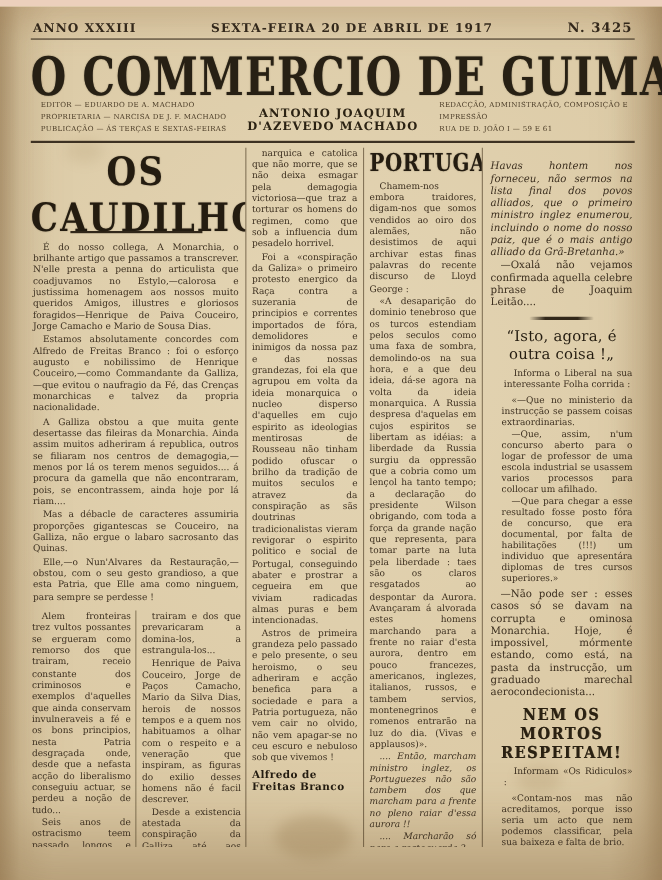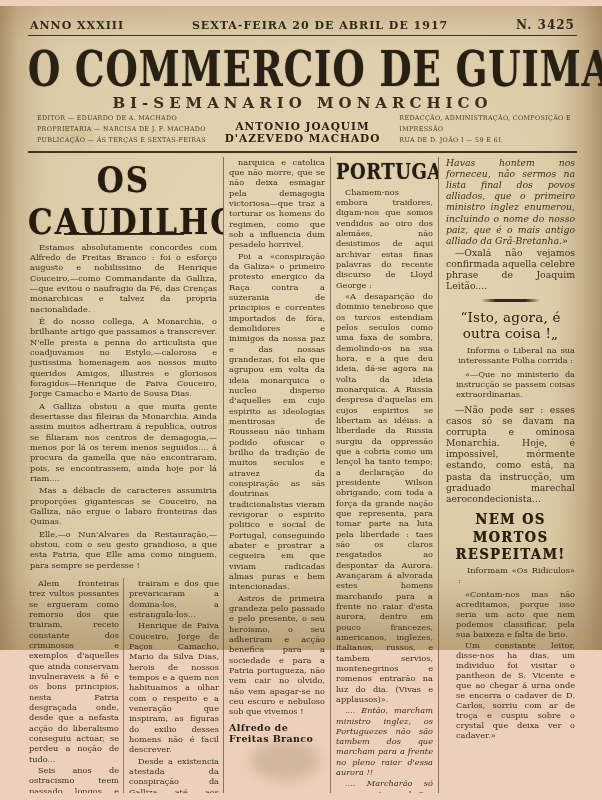--- a/index.html
+++ b/index.html
@@ -2,21 +2,21 @@
 <html><head>
 <meta charset="utf-8">
 <style>
   html,body{margin:0;padding:0;}
   body{
     width:602px;height:800px;overflow:hidden;position:relative;
     background:#ecd0bc;
     font-family:"DejaVu Serif","Liberation Serif",serif;
   }
   .paper{
-    position:absolute;left:0;top:6px;width:602px;height:644px;
+    position:absolute;left:0;top:6px;width:602px;height:794px;
     background:
       radial-gradient(ellipse 120% 100% at 50% 40%, rgba(255,250,230,.25), rgba(0,0,0,0) 60%),
       linear-gradient(90deg, #b9a37d 0, #d3c09a 3%, #dbc9a4 8%, #dbc9a4 92%, #cdb892 97%, #b9a37d 100%),
       #d8c6a0;
     box-shadow: inset 0 -40px 60px rgba(120,90,50,.35), inset 0 14px 30px rgba(150,110,70,.25);
     color:#3a2e20;
   }
   .stain{position:absolute;border-radius:50%;filter:blur(6px);opacity:.25;background:#8a6c3f;pointer-events:none;}
   .s1{width:70px;height:40px;left:250px;top:735px;}
   .s2{width:40px;height:26px;left:470px;top:690px;opacity:.15;}
@@ -72,21 +72,21 @@
 
   .intro{font-size:7.5px;line-height:1.22;text-align:justify;color:#3d3020;padding:0 2px;}
   .subcols{display:flex;margin-top:8px;}
   .subcol{width:50%;font-size:7.3px;line-height:1.24;color:#3d3020;padding:0 4px 0 1px;}
   .subcol + .subcol{border-left:1px solid rgba(70,54,30,.55);padding-left:5px;padding-right:0;}
   .subcol .par{font-size:8.2px;}
   .intro .par{margin-bottom:2px;}
 
   .par{margin:0 0 1px;text-indent:9px;text-align:justify;}
   .par.it{font-style:italic;}
-  .par.noind{text-indent:0;}
+  .par.noind{text-indent:0;margin-top:12px;}
 
   .bodytext{font-size:7.6px;line-height:1.26;color:#3d3020;}
   .bodytext .par{font-size:8.2px;}
   .c5 .bodytext{font-size:9px;line-height:1.2;}
   .c5 .bodytext .par{font-size:9.3px;}
   .c5 .quoteblock .par{font-size:8.2px;line-height:1.22;}
 
   .signature{font-size:9.5px;font-weight:bold;margin:6px 0 4px;color:#241c10;letter-spacing:.4px;}
 
   .headline-guerra{
@@ -125,21 +125,20 @@
   <div class="inner">
 
     <div class="dateline">
       <span>ANNO XXXIII</span>
       <span>SEXTA-FEIRA 20 DE ABRIL DE 1917</span>
       <span class="num">N. 3425</span>
     </div>
 
     <div class="masthead">
       <h1 class="mast-title">O COMMERCIO DE GUIMARÃES</h1>
-      <div class="mast-sub">BI-SEMANARIO MONARCHICO</div>
       <div class="info-row">
         <div class="info-block info-left">
             <p class="par">EDITOR — EDUARDO DE A. MACHADO</p>
             <p class="par">PROPRIETARIA — NARCISA DE J. F. MACHADO</p>
             <p class="par">PUBLICAÇÃO — ÁS TERÇAS E SEXTAS-FEIRAS</p>
           </div>
         <div class="director-name">ANTONIO JOAQUIM D'AZEVEDO MACHADO</div>
         <div class="info-block info-right">
             <p class="par">REDACÇÃO, ADMINISTRAÇÃO, COMPOSIÇÃO E</p>
             <p class="par">IMPRESSÃO</p>
@@ -147,24 +146,24 @@
           </div>
       </div>
     </div>
 
     <div class="columns">
 
       <div class="col colgroup-left">
         <h2 class="headline-xl">OS CAUDILHOS</h2>
         <div class="headline-rule"></div>
         <div class="intro bodytext">
+            <p class="par">É do nosso collega, A Monarchia, o brilhante artigo que passamos a transcrever. N'elle presta a penna do articulista que coadjuvamos no Estylo,—calorosa e justissima homenagem aos nossos muito queridos Amigos, illustres e gloriosos foragidos—Henrique de Paiva Couceiro, Jorge Camacho e Mario de Sousa Dias.</p>
             <p class="par">Estamos absolutamente concordes com Alfredo de Freitas Branco : foi o esforço augusto e nobilissimo de Henrique Couceiro,—como Commandante da Galliza,—que evitou o naufragio da Fé, das Crenças monarchicas e talvez da propria nacionalidade.</p>
-            <p class="par">É do nosso collega, A Monarchia, o brilhante artigo que passamos a transcrever. N'elle presta a penna do articulista que coadjuvamos no Estylo,—calorosa e justissima homenagem aos nossos muito queridos Amigos, illustres e gloriosos foragidos—Henrique de Paiva Couceiro, Jorge Camacho e Mario de Sousa Dias.</p>
             <p class="par">A Galliza obstou a que muita gente desertasse das fileiras da Monarchia. Ainda assim muitos adheriram á republica, outros se filiaram nos centros de demagogia,—menos por lá os terem menos seguidos.... á procura da gamella que não encontraram, pois, se encontrassem, ainda hoje por lá riam....</p>
-            <p class="par">Mas a débacle de caracteres assumiria proporções gigantescas se Couceiro, na Galliza, não ergue o labaro fronteiras das Quinas.</p>
+            <p class="par">Mas a débacle de caracteres assumiria proporções gigantescas se Couceiro, na Galliza, não ergue o labaro sacrosanto das Quinas.</p>
             <p class="par">Elle,—o Nun'Alvares da Restauração,—obstou, com o seu gesto grandioso, a que esta Patria, que Elle ama como ninguem, para sempre se perdesse !</p>
           </div>
         <div class="subcols">
           <div class="subcol bodytext">
               <p class="par">Alem fronteiras trez vultos possantes se ergueram como remorso dos que trairam, receio constante dos criminosos e exemplos d'aquelles que ainda conservam invulneraveis a fé e os bons principios, nesta Patria desgraçada onde, desde que a nefasta acção do liberalismo conseguiu actuar, se perdeu a noção de tudo...</p>
               <p class="par">Seis anos de ostracismo teem passado longos e lentos para esses heroes que gravaram nas paginas da Historia, junto aos seus nomes, as derradeiras glorias portuguezas nas plagas longinquas da Africa...</p>
             </div>
           <div class="subcol bodytext">
               <p class="par">trairam e dos que prevaricaram a domina-los, a estrangula-los...</p>
               <p class="par">Henrique de Paiva Couceiro, Jorge de Paços Camacho, Mario da Silva Dias, herois de nossos tempos e a quem nos habituamos a olhar com o respeito e a veneração que inspiram, as figuras do exilio desses homens não é facil descrever.</p>
@@ -197,20 +196,22 @@
         <div class="bodytext">
             <p class="par it noind">Havas hontem nos forneceu, não sermos na lista final dos povos alliados, que o primeiro ministro inglez enumerou, incluindo o nome do nosso paiz, que é o mais antigo alliado da Grã-Bretanha.»</p>
             <p class="par">—Oxalá não vejamos confirmada aquella celebre phrase de Joaquim Leitão....</p>
           </div>
         <div class="tail small"></div>
 
         <h3 class="headline-right">“Isto, agora, é outra coisa !„</h3>
         <div class="lead-in">Informa o Liberal na sua interessante Folha corrida :</div>
         <div class="bodytext quoteblock">
             <p class="par">«—Que no ministerio da instrucção se passem coisas extraordinarias.</p>
+            <p class="par">—Que, assim, n'um concurso aberto para o logar de professor de uma escola industrial se usassem varios processos para collocar um afilhado.</p>
+            <p class="par">—Que para chegar a esse resultado fosse posto fóra de concurso, que era documental, por falta de habilitações (!!!) um individuo que apresentára diplomas de tres cursos superiores.»</p>
           </div>
         <div class="bodytext">
             <p class="par">—Não pode ser : esses casos só se davam na corrupta e ominosa Monarchia. Hoje, é impossivel, mórmente estando, como está, na pasta da instrucção, um graduado marechal aerocondecionista...</p>
           </div>
 
         <h3 class="headline-distress">NEM OS MORTOS RESPEITAM!</h3>
         <div class="lead-in">Informam «Os Ridiculos» :</div>
         <div class="bodytext quoteblock">
             <p class="par">«Contam-nos mas não acreditamos, porque isso seria um acto que nem podemos classificar, pela sua baixeza e falta de brio.</p>
             <p class="par">Um constante leitor, disse-nos ha dias, um individuo foi visitar o pantheon de S. Vicente e que ao chegar á urna onde se encerra o cadaver de D. Carlos, sorriu com ar de troça e cuspiu sobre o crystal que deixa ver o cadaver.»</p>

